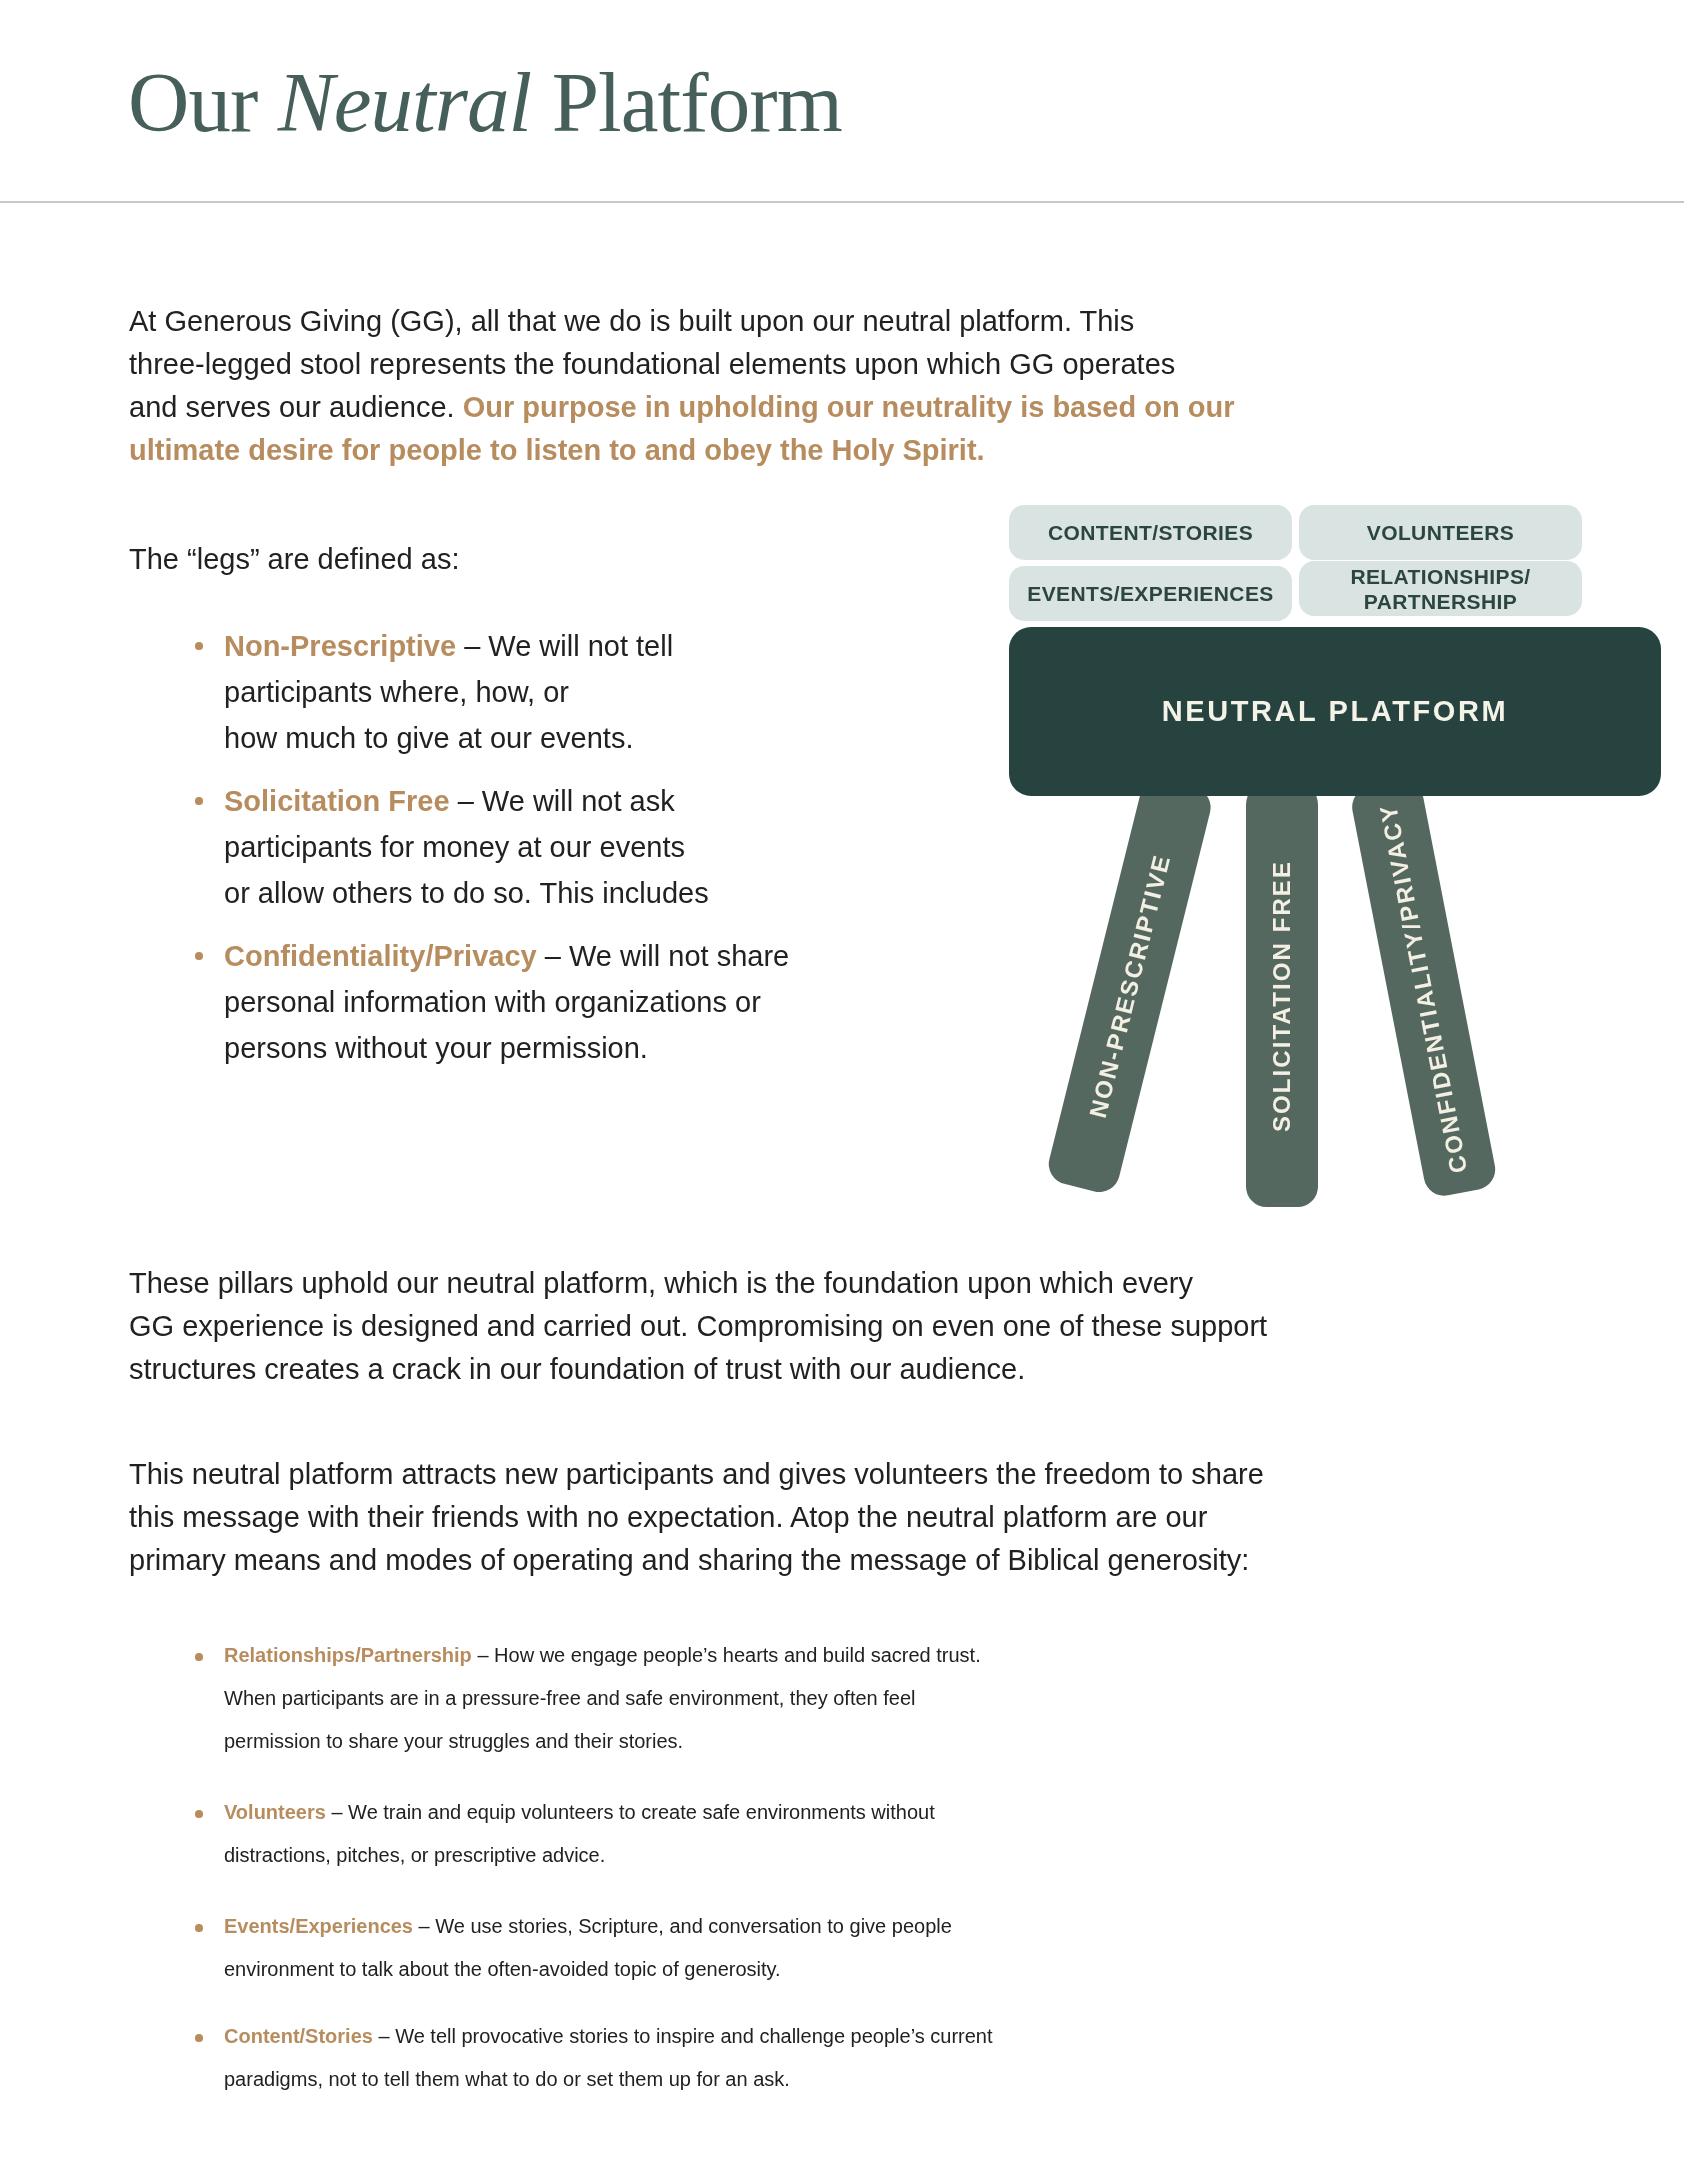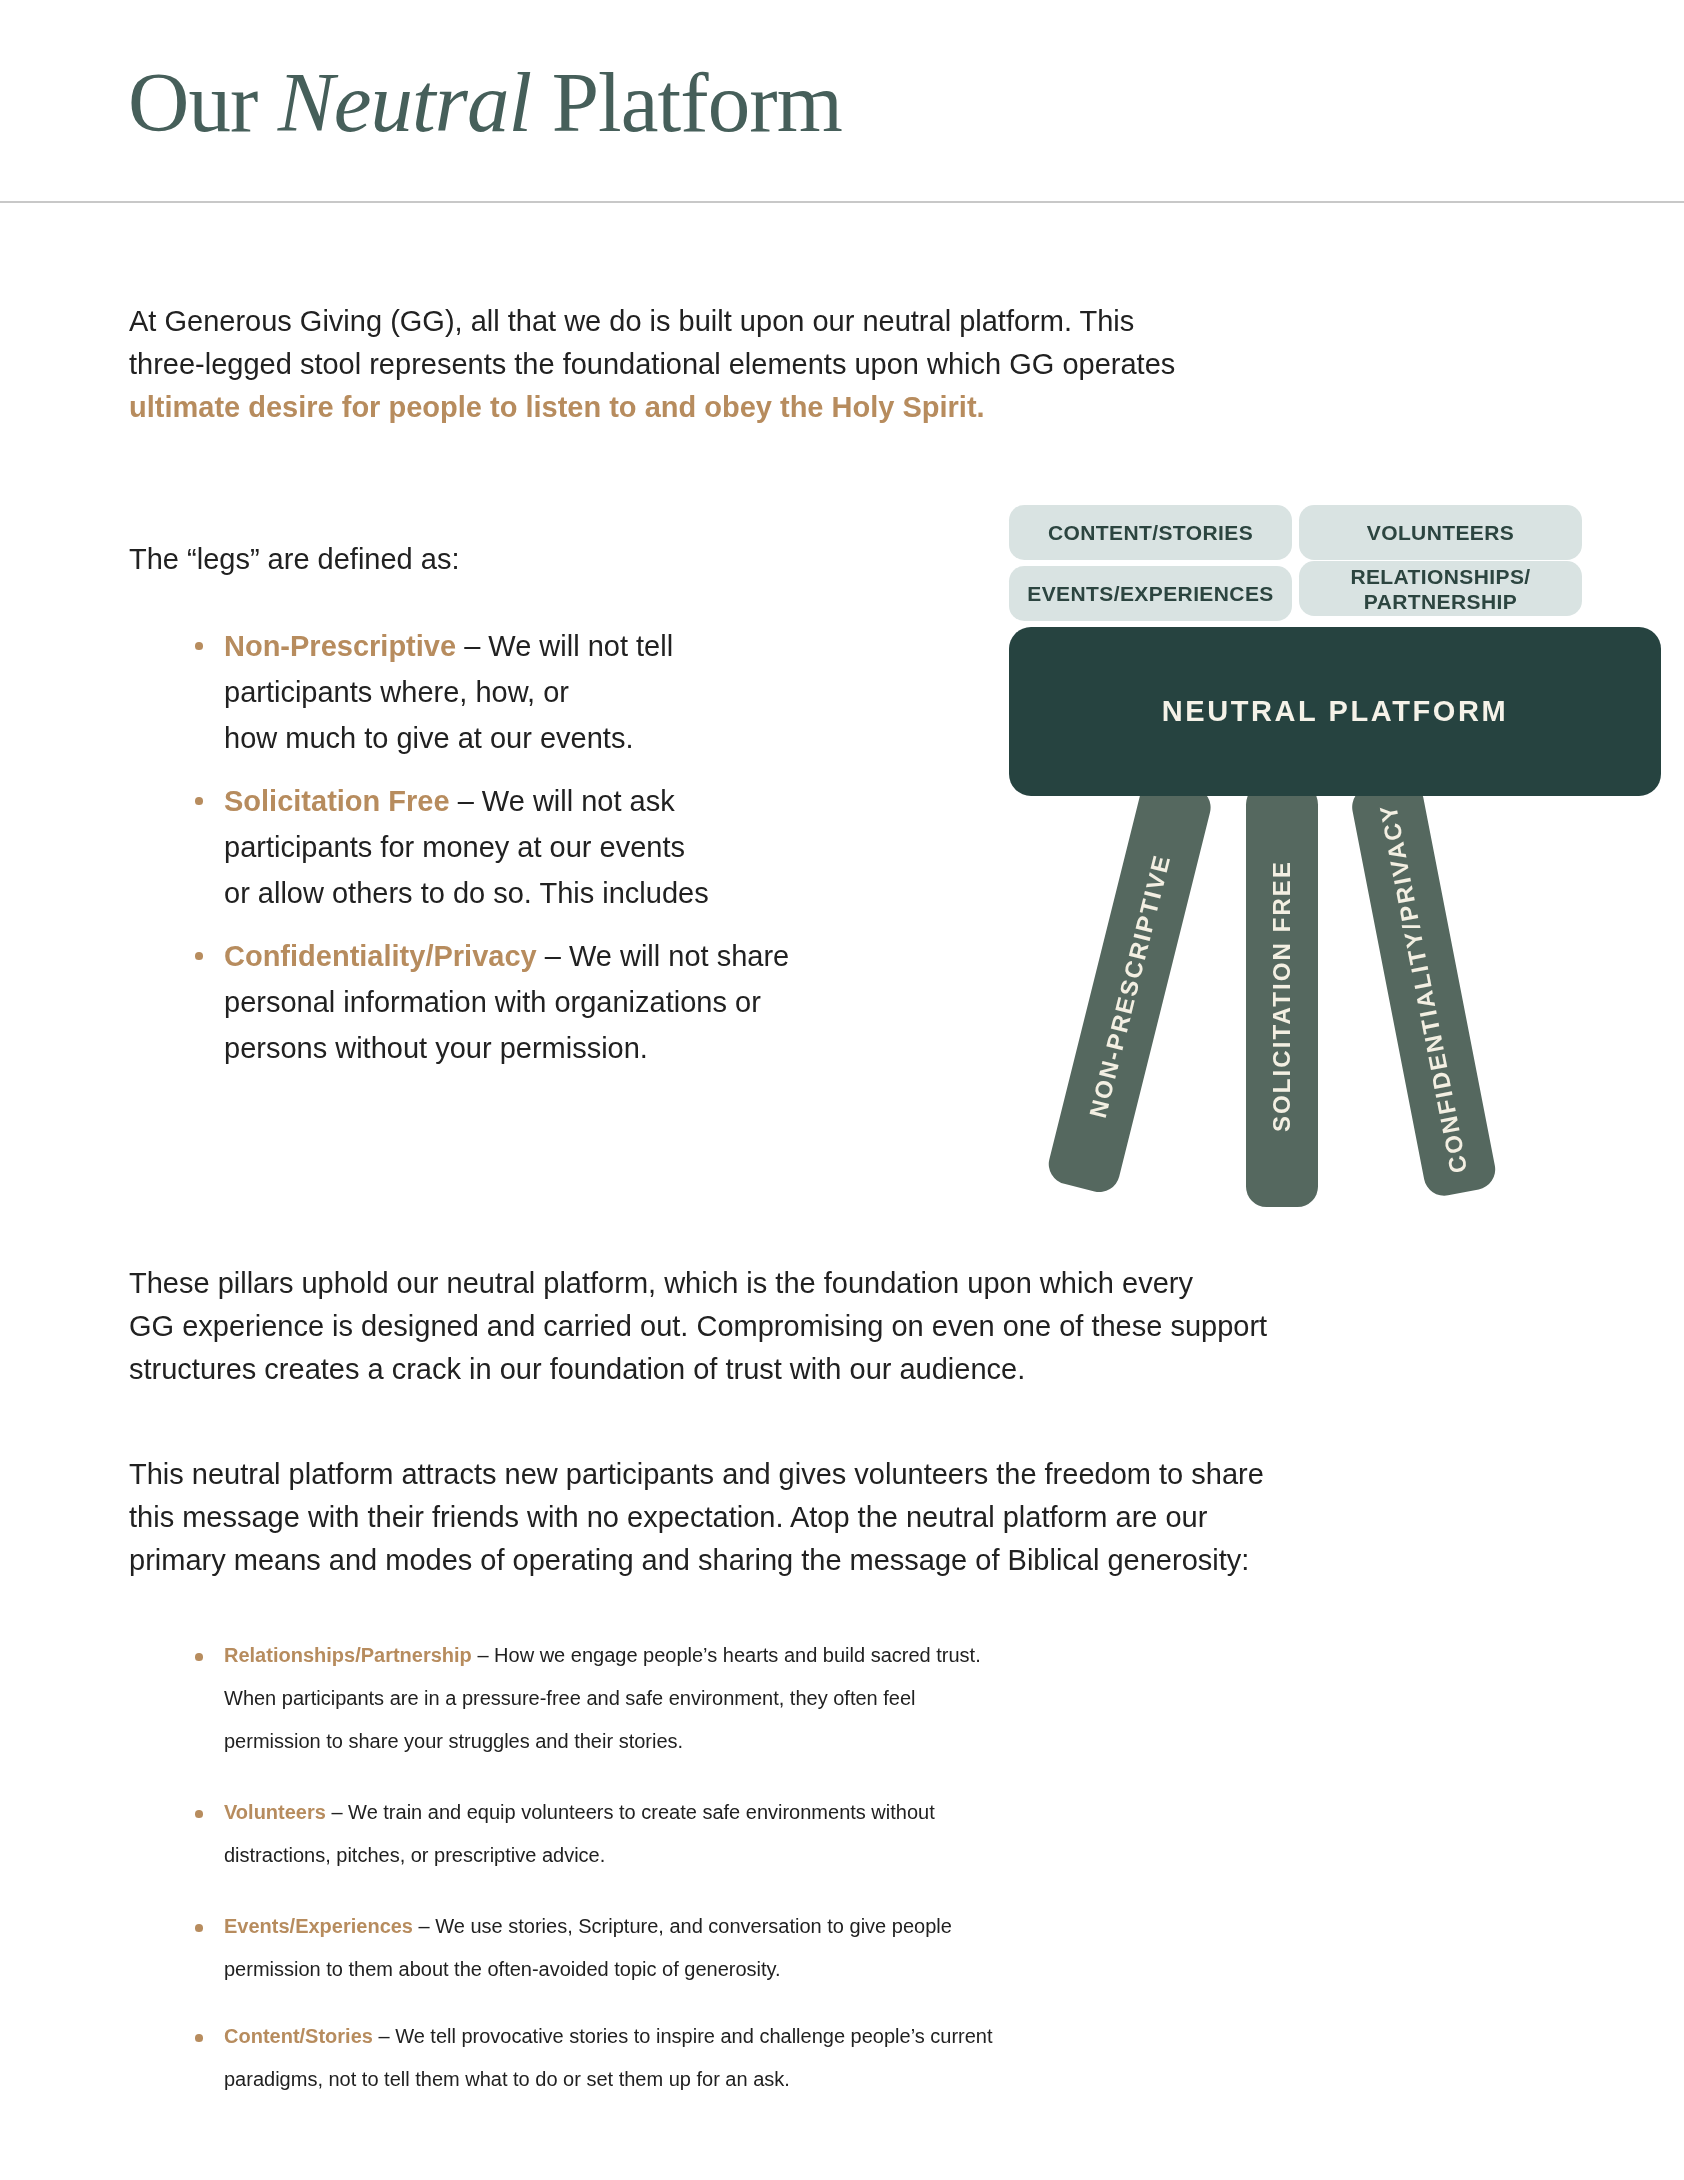--- a/index.html
+++ b/index.html
@@ -58,20 +58,21 @@
 <body>
 
 <div class="page">
 
   <div class="title"><span>Our </span><span class="it">Neutral</span><span> Platform</span></div>
   <div class="divider"></div>
 
   <div class="intro bodytext">
     <div><span>At Generous Giving (GG), all that we do is built upon our neutral platform. This</span><span class="gold"></span></div>
     <div><span>three-legged stool represents the foundational elements upon which GG operates</span><span class="gold"></span></div>
+    <div><span>and serves our audience. </span><span class="gold">Our purpose in upholding our neutrality is based on our</span></div>
     <div><span></span><span class="gold">ultimate desire for people to listen to and obey the Holy Spirit.</span></div>
   </div>
 
   <div class="legsintro">The “legs” are defined as:</div>
 
   <div class="blist side-list">
     <div class="bullet mb20">
       <span class="dot"></span>
       <div><span class="gold">Non-Prescriptive</span><span> – We will not tell</span></div>
       <div>participants where, how, or</div>
@@ -133,21 +134,21 @@
       <div>permission to share your struggles and their stories.</div>
     </div>
     <div class="bullet mb33">
       <span class="dot"></span>
       <div><span class="gold">Volunteers</span><span> – We train and equip volunteers to create safe environments without</span></div>
       <div>distractions, pitches, or prescriptive advice.</div>
     </div>
     <div class="bullet mb28">
       <span class="dot"></span>
       <div><span class="gold">Events/Experiences</span><span> – We use stories, Scripture, and conversation to give people</span></div>
-      <div>permission to them about the often-avoided topic of generosity.</div>
+      <div>environment to talk about the often-avoided topic of generosity.</div>
     </div>
     <div class="bullet">
       <span class="dot"></span>
       <div><span class="gold">Content/Stories</span><span> – We tell provocative stories to inspire and challenge people’s current</span></div>
       <div>paradigms, not to tell them what to do or set them up for an ask.</div>
     </div>
   </div>
 
 </div>
 

